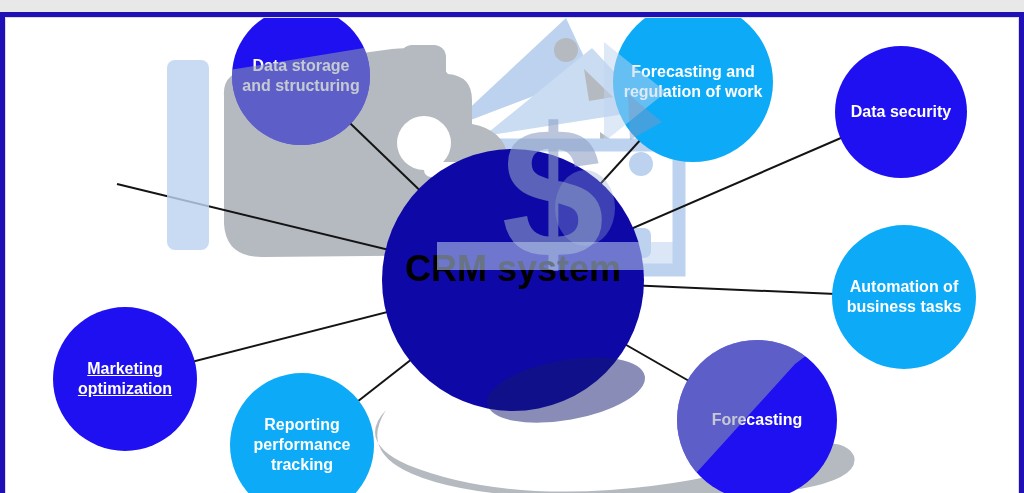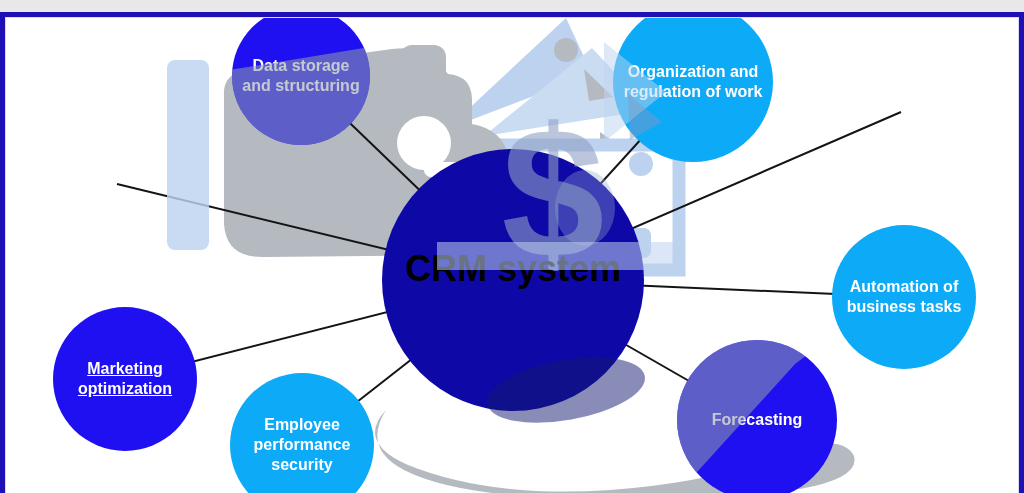--- a/index.html
+++ b/index.html
@@ -74,30 +74,33 @@
       <line x1="513" y1="268" x2="302" y2="433"></line>
       <line x1="513" y1="268" x2="125" y2="367"></line>
       <line x1="513" y1="268" x2="117" y2="172"></line>
     </g>
   </svg>
 
   <div class="node node--dark" style="left:232px; top:-5px;  width:138px; height:138px;">
     <span>Data storage and structuring</span>
   </div>
   <div class="node node--light" style="left:613px; top:-10px; width:160px; height:160px;">
-    <span>Organization and regulation of work</span>
+    <span>Forecasting and regulation of work</span>
+  </div>
+  <div class="node node--dark" style="left:835px; top:34px;  width:132px; height:132px;">
+    <span>Data security</span>
   </div>
   <div class="node node--light" style="left:832px; top:213px; width:144px; height:144px;">
     <span>Automation of business tasks</span>
   </div>
   <div class="node node--dark" style="left:677px; top:328px; width:160px; height:160px;">
     <span>Forecasting</span>
   </div>
   <div class="node node--light" style="left:230px; top:361px; width:144px; height:144px;">
-    <span>Employee performance security</span>
+    <span>Reporting performance tracking</span>
   </div>
   <div class="node node--dark" style="left:53px;  top:295px; width:144px; height:144px;text-decoration:underline;">
     <span>Marketing optimization</span>
   </div>
 
   <div class="node node--center" style="left:382px; top:137px; width:262px; height:262px;"></div>
 
   <svg class="mid" width="1024" height="493" viewBox="0 0 1024 493">
     <ellipse cx="585" cy="196" rx="30" ry="38" fill="rgba(150,168,205,0.35)"></ellipse>
     <text x="553" y="245" text-anchor="middle" font-size="185" font-weight="bold" font-family="Liberation Sans, sans-serif" fill="rgba(142,160,198,0.6)">$</text>

